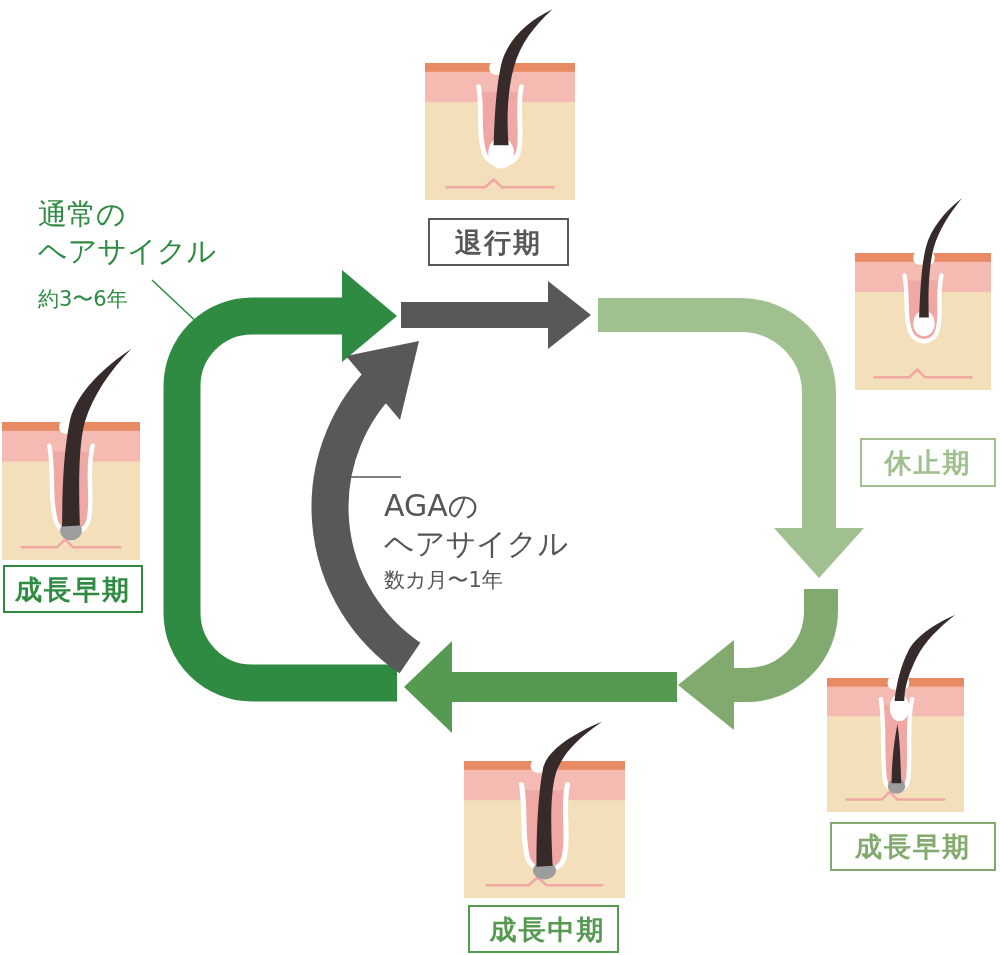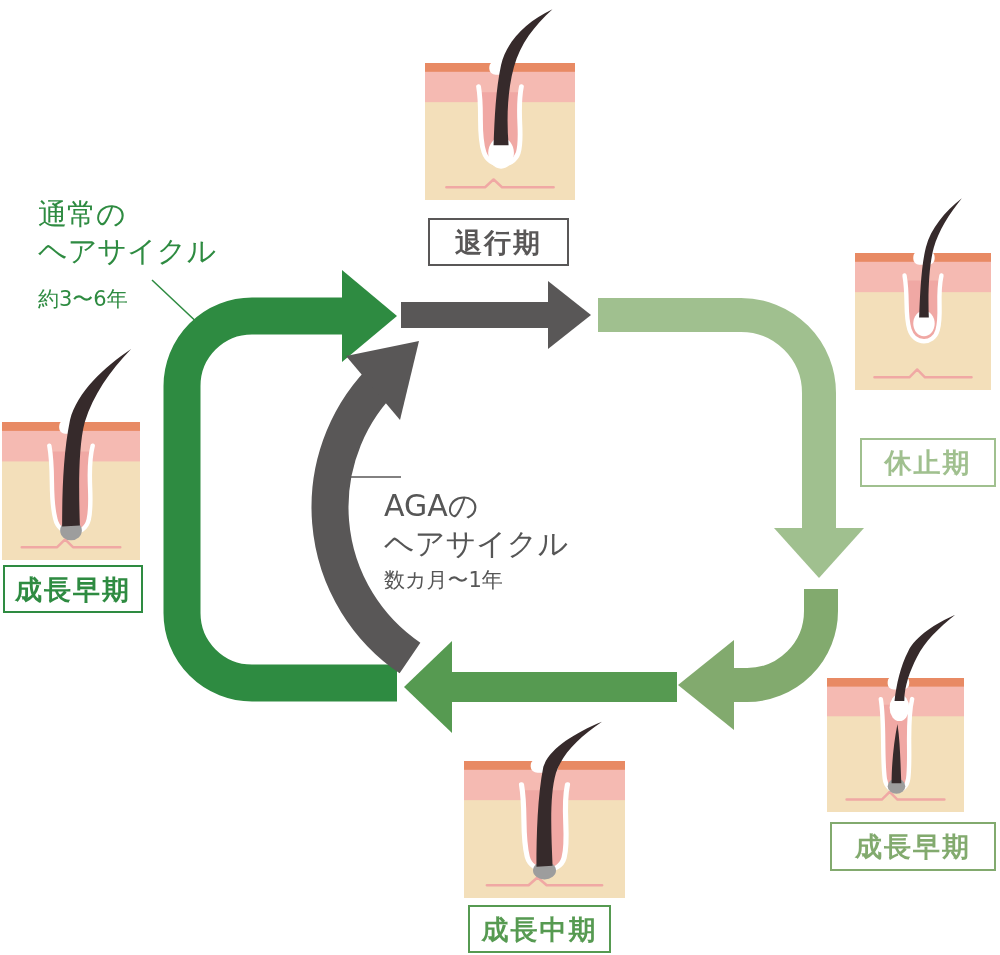--- a/index.html
+++ b/index.html
@@ -18,21 +18,21 @@
   .f-gmid{fill:var(--green-mid);}
   .f-gmidlight{fill:var(--green-midlight);}
   .f-glight{fill:var(--green-light);}
   .f-gray{fill:var(--gray-arrow);}
   
   .stage-label{position:absolute;display:flex;align-items:center;justify-content:center;
     background:#fff;border:2px solid;font-weight:bold;font-size:27px;letter-spacing:2px;line-height:1;}
   .lab-catagen{left:428px;top:218px;width:137px;height:44px;color:var(--gray-arrow);border-color:var(--gray-arrow);}
   .lab-telogen{left:860px;top:398px;width:132px;height:45px;color:var(--green-light);border-color:var(--green-light);margin-top:40px;}
   .lab-early{left:830px;top:822px;width:162px;height:45px;color:var(--green-midlight);border-color:var(--green-midlight);}
-  .lab-mid{left:468px;top:905px;width:139px;height:44px;color:var(--green-mid);border-color:var(--green-mid);}
+  .lab-mid{left:468px;top:905px;width:139px;height:44px;color:var(--green-mid);border-color:var(--green-mid);padding-left:8px;}
   .lab-late{left:3px;top:565px;width:136px;height:44px;color:var(--green-dark);border-color:var(--green-dark);}
   
   .cycle-title{position:absolute;font-weight:normal;}
   .normal-title{left:38px;top:196px;color:var(--green-dark);}
   .normal-title .big{font-size:29px;line-height:37px;}
   .normal-title .small{font-size:21px;line-height:30px;margin-top:14px;}
   .aga-title{left:384px;top:442px;color:var(--gray-text);margin-top:45px;}
   .aga-title .big{font-size:30px;line-height:38px;}
   .aga-title .small{font-size:21px;line-height:27px;}
   .aga-title .small.first{margin-top:4px;}

